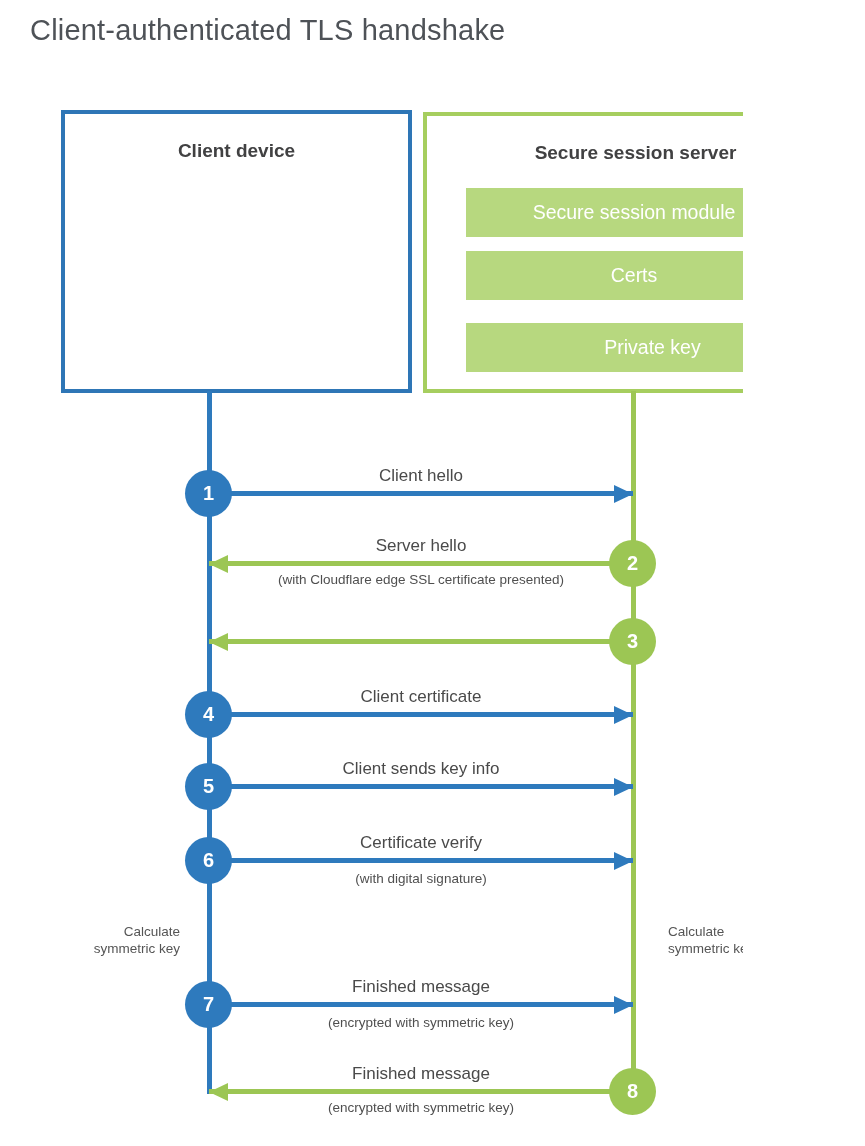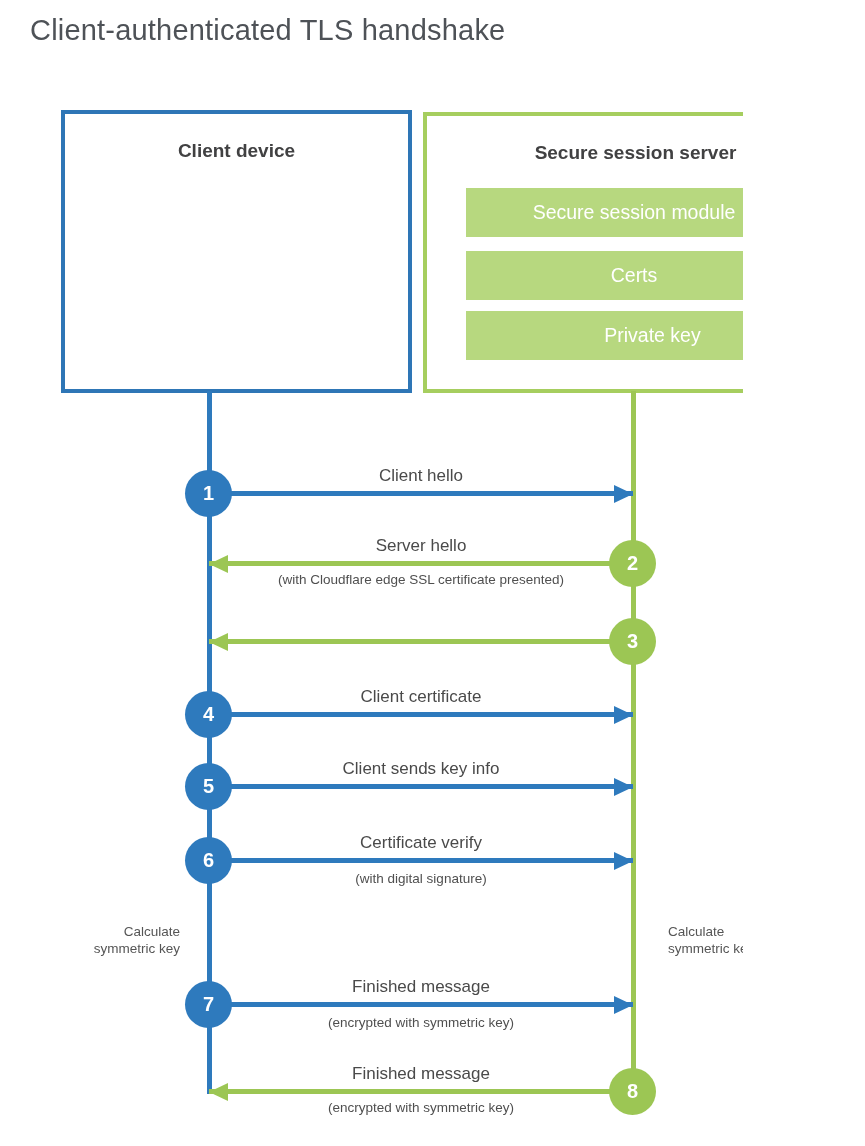--- a/index.html
+++ b/index.html
@@ -35,21 +35,21 @@
     display: flex; align-items: center; justify-content: center; text-align: center;
     white-space: pre-line;
   }
   .server-bar {
     position: absolute; left: 39px; width: 336px; height: 49px;
     background: #b7d87f; color: #ffffff; font-size: 19.5px;
     display: flex; align-items: center; justify-content: center; text-align: center;
   }
   .server-bar.b0 { top: 72px; }
   .server-bar.b1 { top: 135px; }
-  .server-bar.b2 { top: 195px; padding-left: 37px; }
+  .server-bar.b2 { top: 207px; padding-left: 37px; }
   
   .lifeline { position: absolute; width: 5px; top: 391px; height: 703px; z-index: 1; }
   .lifeline.blue  { left: 207px; background: #2e7abd; }
   .lifeline.green { left: 631px; background: #9cc654; height: 701px; }
   
   .msg-line { position: absolute; left: 209px; width: 424px; height: 5px; z-index: 2; }
   .msg-line.blue  { background: #2e7abd; }
   .msg-line.green { background: #9cc654; }
   .msg-line .head { position: absolute; top: -6.5px; width: 0; height: 0;
     border-top: 9px solid transparent; border-bottom: 9px solid transparent; }

